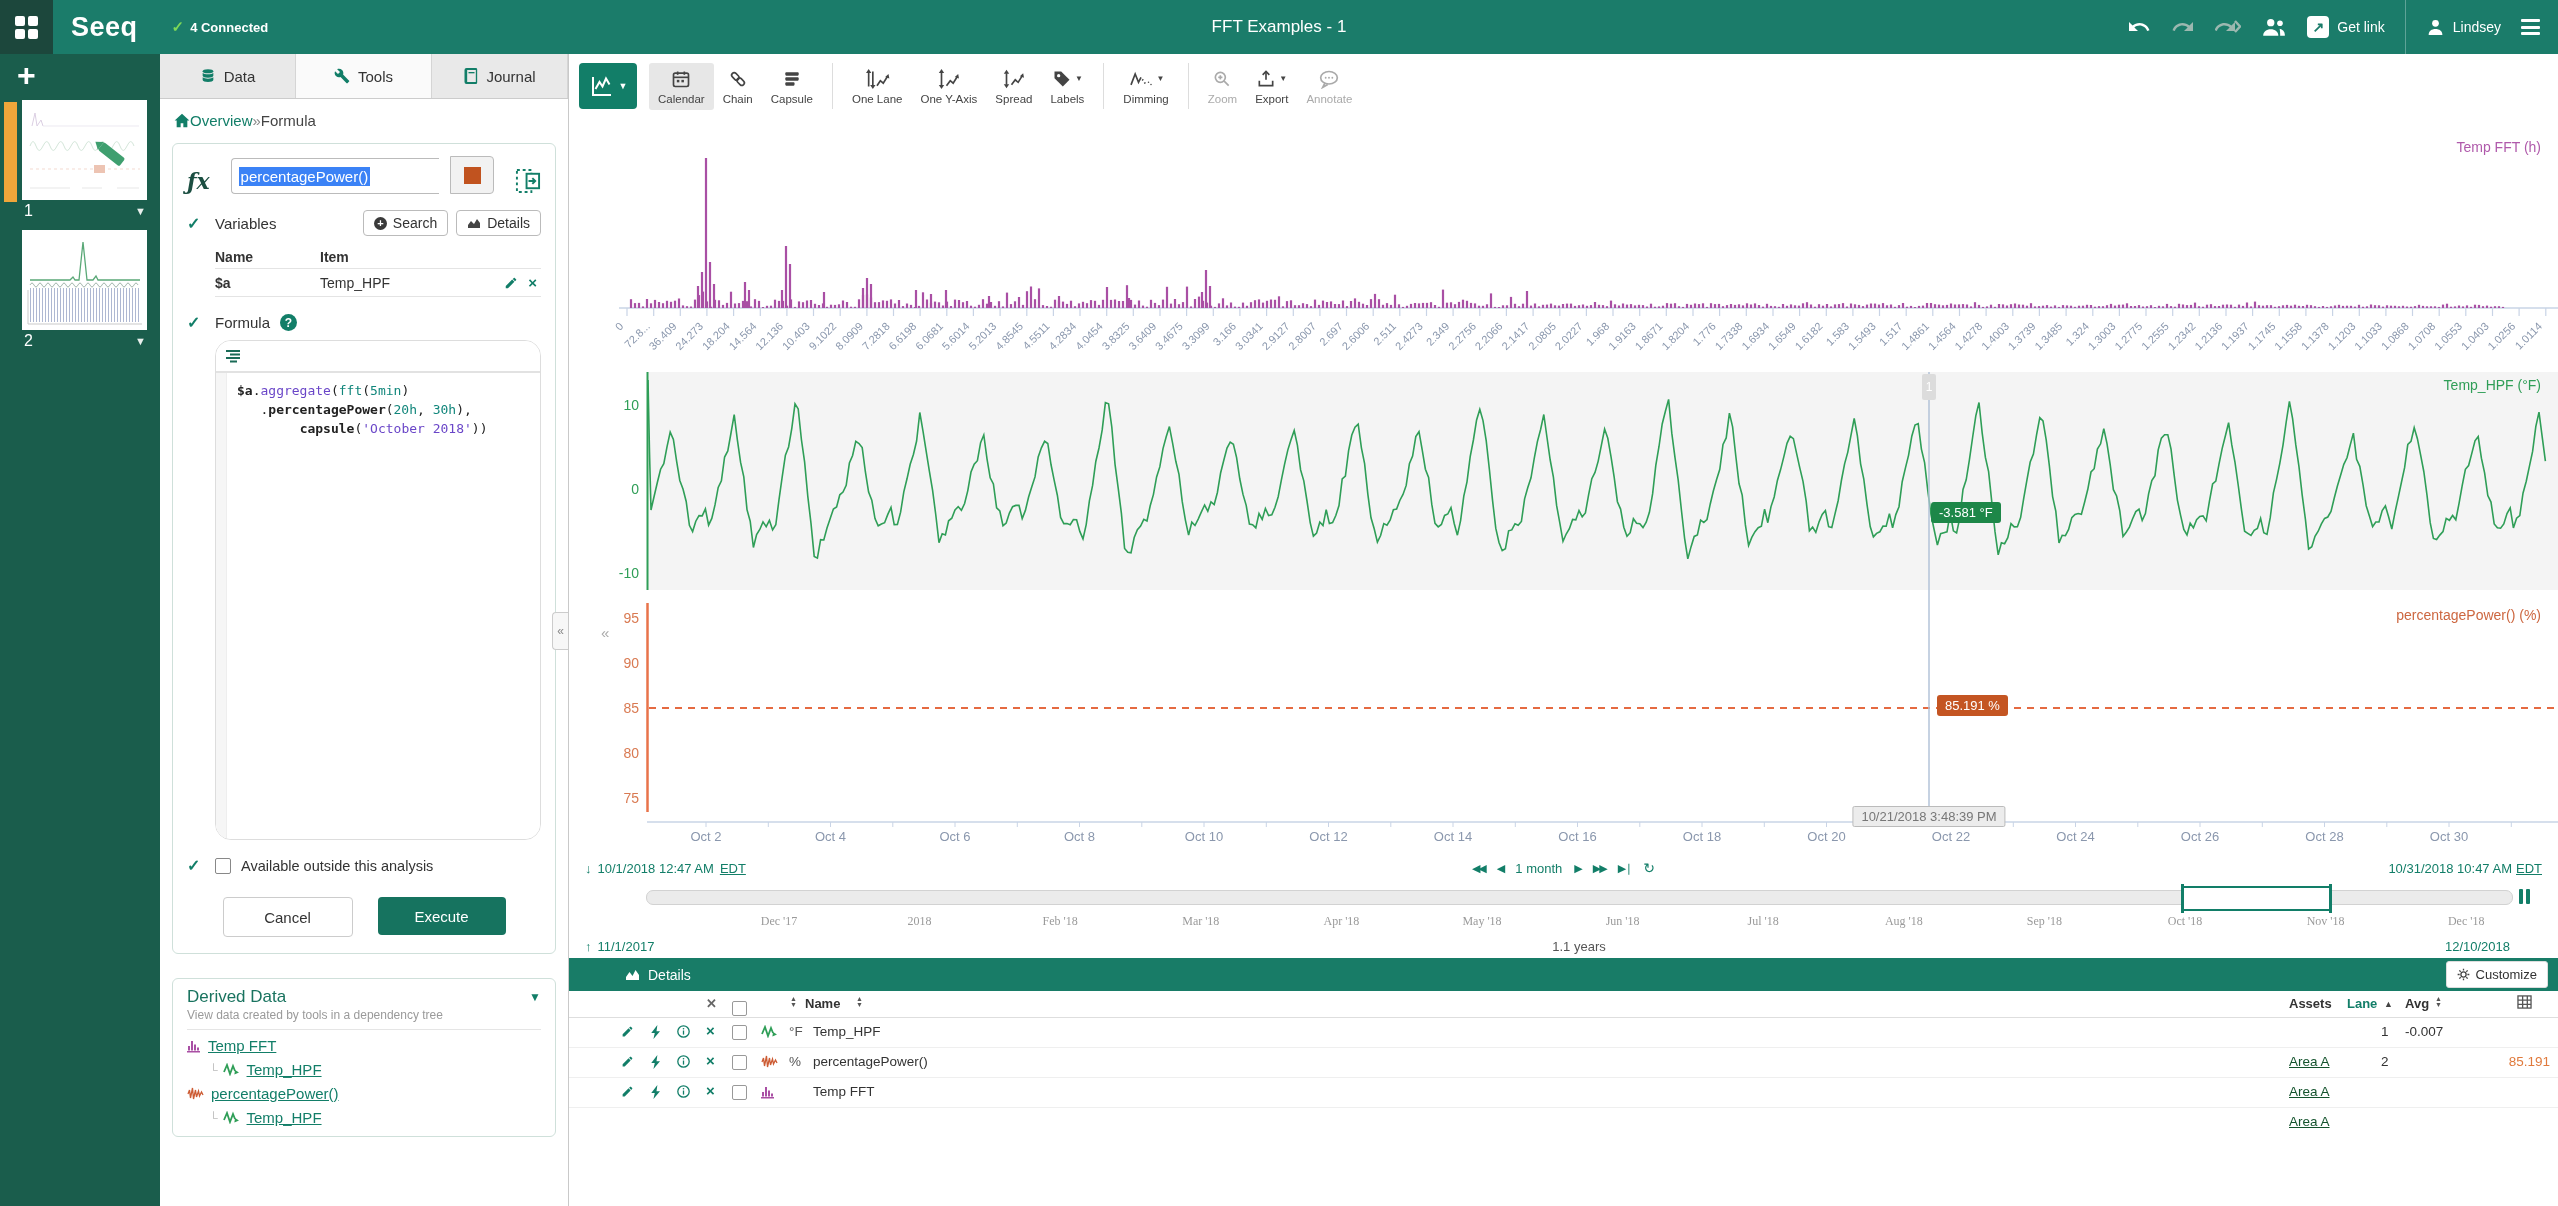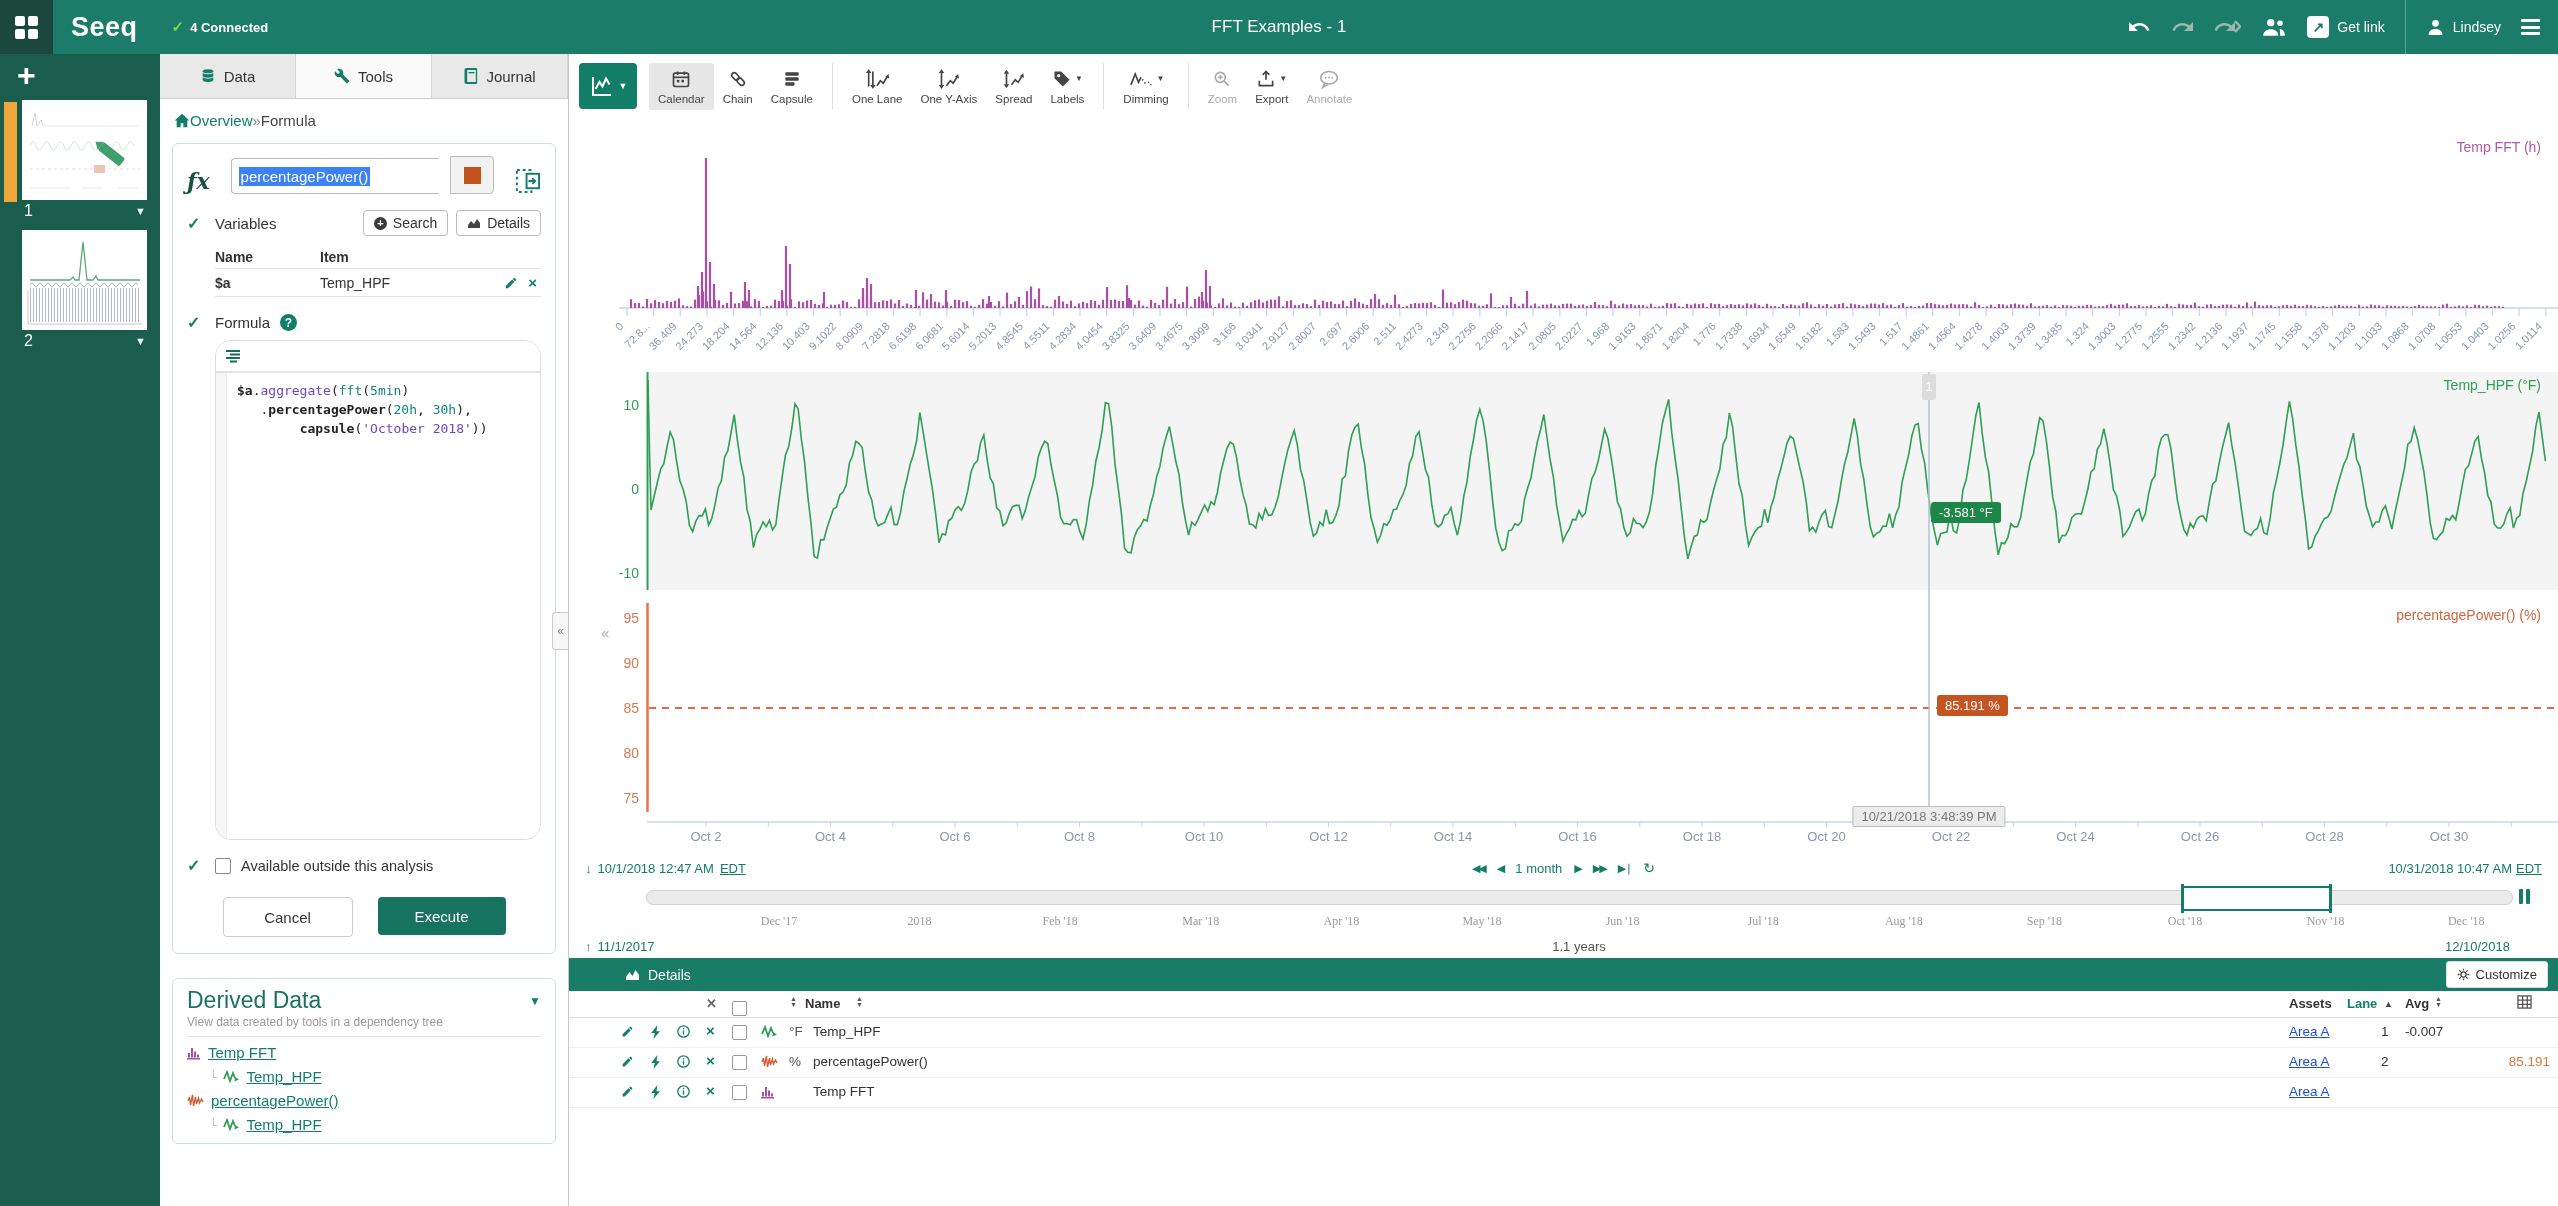--- a/index.html
+++ b/index.html
@@ -92,21 +92,21 @@
   .tok-kw{color:#11867b;}
   .tok-str{color:#6a46c8;}
   .cbx{width:14px;height:14px;border:1.5px solid #888;border-radius:2px;background:#fff;flex:none;cursor:pointer;}
   .btnrow{display:flex;justify-content:center;gap:25px;margin:22px 0 6px;}
   .btncancel{width:128px;height:38px;border:1px solid #ccc;border-radius:4px;background:#fff;font-size:15px;color:#333;
              display:flex;align-items:center;justify-content:center;cursor:pointer;}
   .btnexec{width:128px;height:38px;border-radius:4px;background:#16735f;color:#fff;font-size:15px;
            display:flex;align-items:center;justify-content:center;cursor:pointer;}
   .derivedcard{margin:24px 12px 0;border:1px solid #cfe0da;border-radius:6px;padding:8px 14px 10px;}
   .derivedhead{display:flex;align-items:center;}
-  .derivedtitle{font-size:23px;color:#19735f;}
+  .derivedtitle{font-size:17px;color:#19735f;}
   .dchev{margin-left:auto;color:#127e68;font-size:12px;cursor:pointer;}
   .derivedsub{font-size:12px;color:#9a9a9a;margin-top:1px;padding-bottom:7px;border-bottom:1px solid #e5e5e5;}
   .dditem{display:flex;align-items:center;gap:7px;margin-top:7px;font-size:15px;}
   .ddind{margin-left:22px;}
   .ddelbow{color:#bbb;font-size:12px;margin-right:-2px;}
   .ddlink{color:#127e68;text-decoration:underline;cursor:pointer;}
 
   
   .main{flex:1;display:flex;flex-direction:column;background:#fff;position:relative;min-width:0;}
   .toolbar{height:64px;display:flex;align-items:center;padding-left:10px;flex:none;}
@@ -166,21 +166,21 @@
   .customize{margin-left:auto;height:25px;background:#fff;border-radius:3px;color:#333;font-size:13px;
              display:flex;align-items:center;gap:6px;padding:0 10px;border:1px solid #ddd;cursor:pointer;}
   .dheader{height:26px;position:relative;border-bottom:1px solid #dedede;font-size:13px;color:#333;flex:none;}
   .dheader span{position:absolute;top:5px;}
   .sorticon{display:inline-block;font-size:7px;line-height:6px;color:#555;text-align:center;}
   .drow{height:29px;position:relative;border-bottom:1px solid #efefef;font-size:13.5px;}
   .ric{position:absolute;top:7px;display:flex;cursor:pointer;}
   .xic{color:#127e68;font-weight:bold;font-size:15px;top:4px;}
   .cb{width:13px;height:13px;border:1.5px solid #999;border-radius:2px;background:#fff;display:block;}
   .cell{position:absolute;top:6px;white-space:nowrap;}
-  .asset{color:#1d4ed8;text-decoration:underline;cursor:pointer;}
+  .asset{color:#14532d;text-decoration:underline;cursor:pointer;margin-top:30px;}
   .cursorval{right:8px;left:auto;color:#e07a3c;}
 
   .panelcollapse{position:absolute;left:552px;top:612px;width:15px;height:36px;background:#f7f7f7;
                  border:1px solid #ccc;border-right:none;border-radius:4px 0 0 4px;color:#888;font-size:12px;
                  display:flex;align-items:center;justify-content:center;cursor:pointer;}
 </style>
 </head>
 <body>
 
 <div class="topbar">

